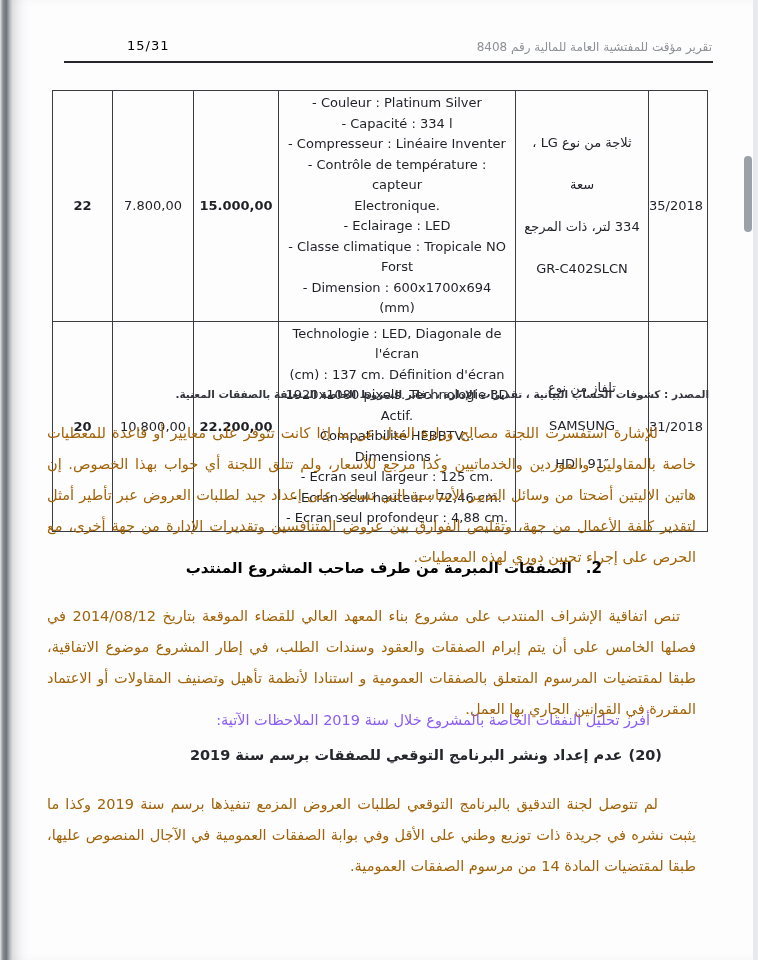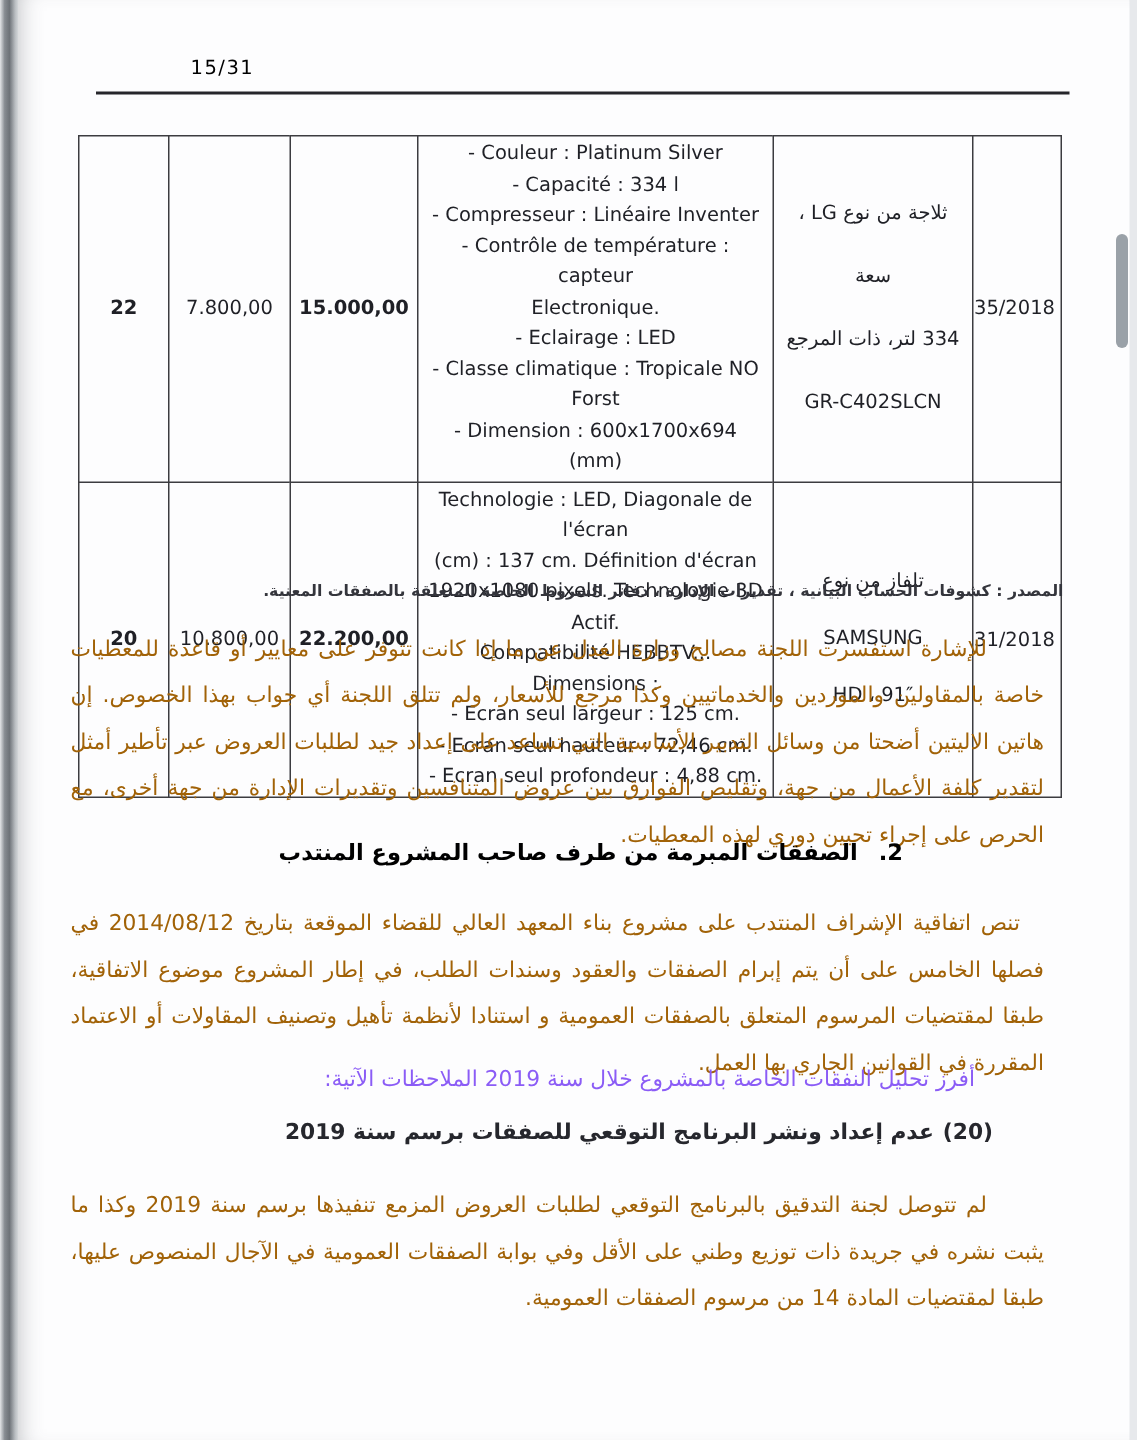--- a/index.html
+++ b/index.html
@@ -93,20 +93,21 @@
 </style>
 </head>
 <body>
 
 <div class="edge-left"></div>
 <div class="edge-right"></div>
 
 <div class="page">
 
   <div class="pageno">15/31</div>
+  <div class="report-title">تقرير مؤقت للمفتشية العامة للمالية رقم 8408</div>
   <div class="rule"></div>
 
   <table class="spec">
     <colgroup>
       <col style="width:59px">
         <col style="width:133px">
         <col style="width:237px">
       <col style="width:85px">
         <col style="width:81px">
         <col style="width:60px">

